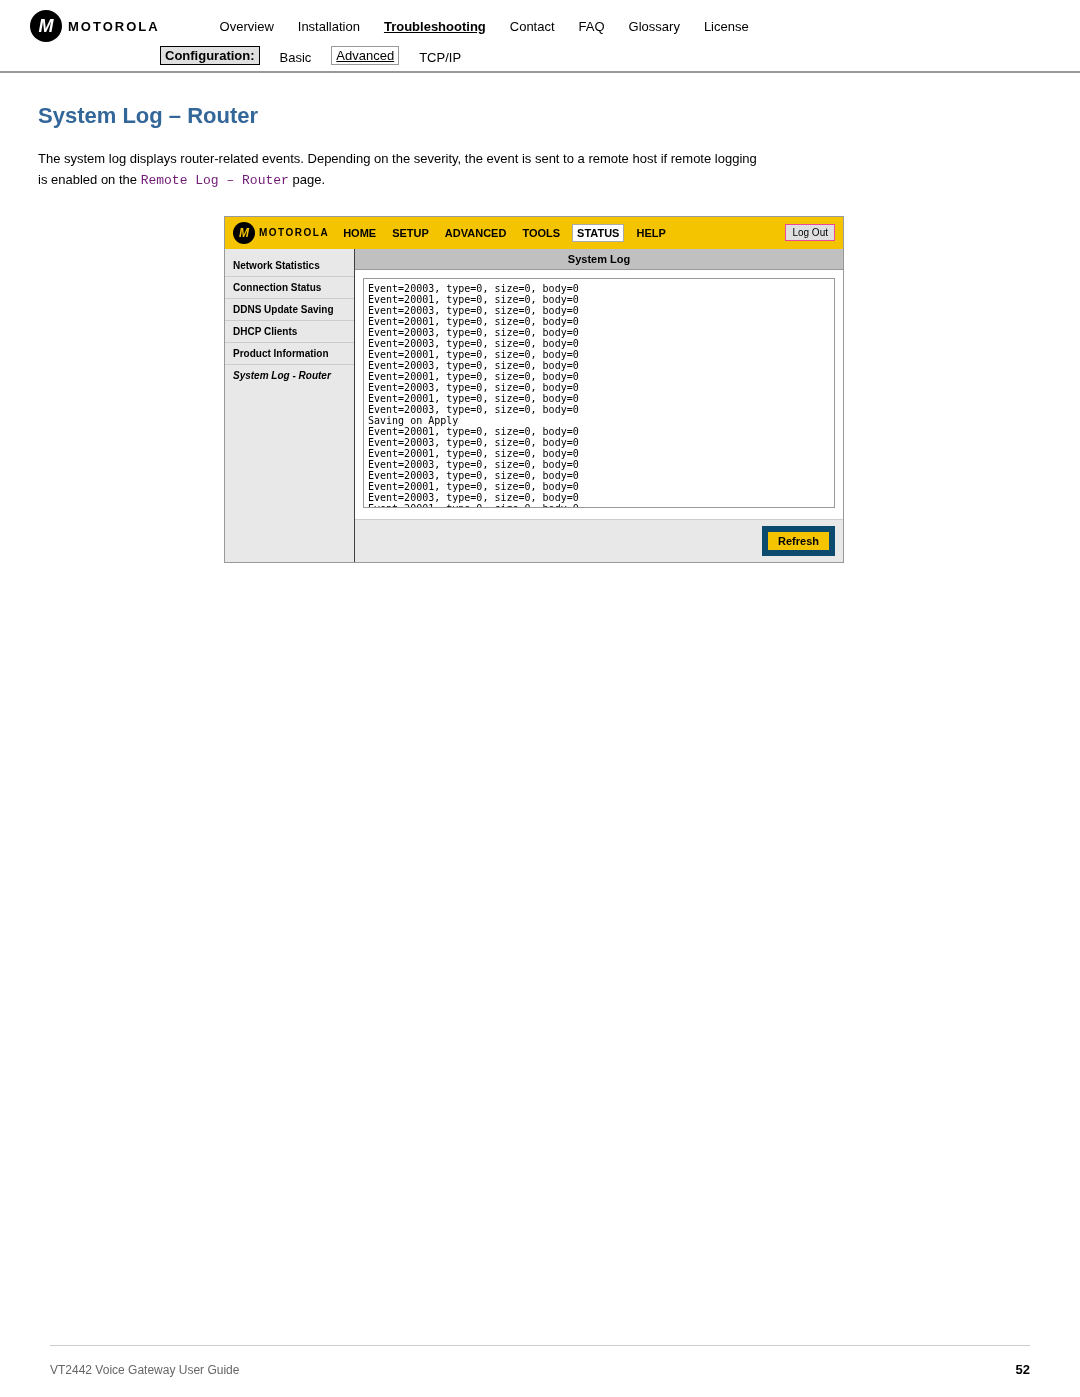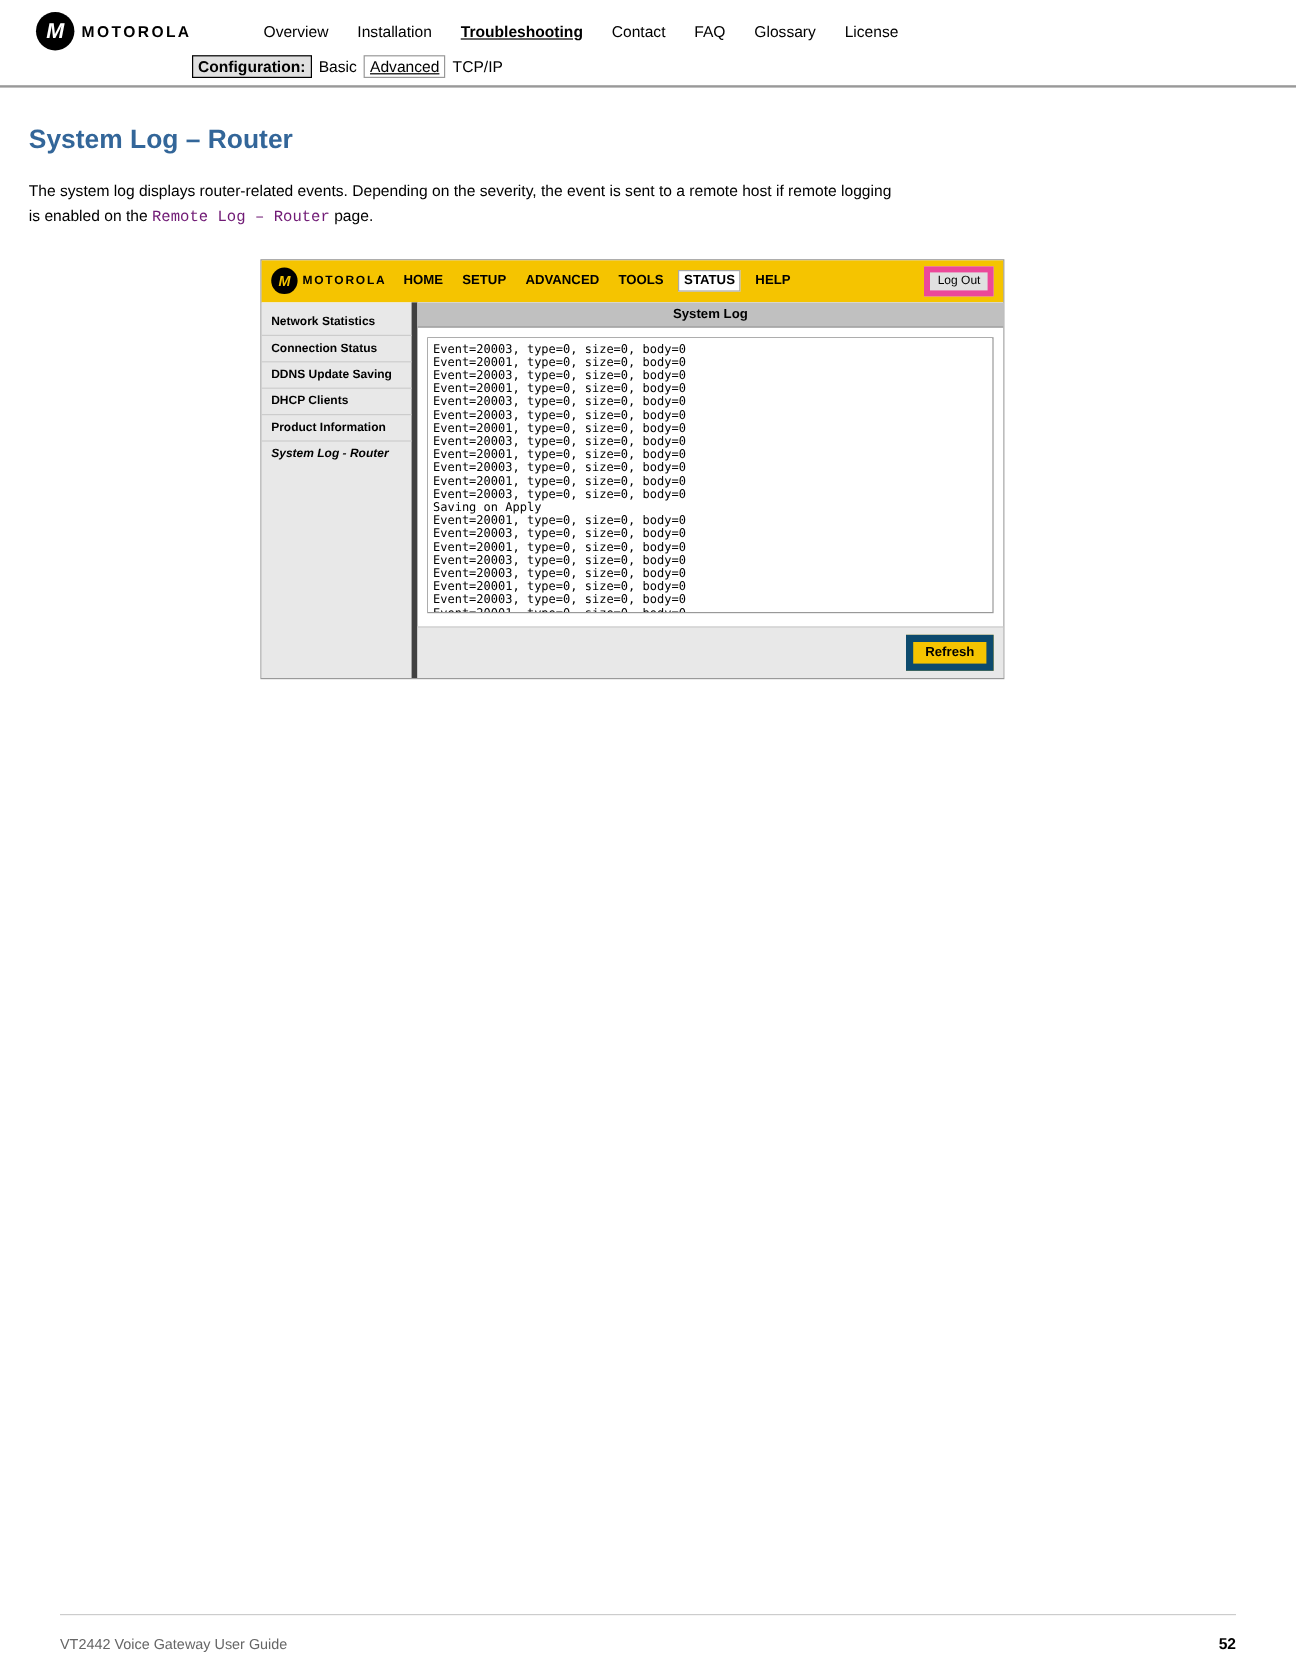--- a/index.html
+++ b/index.html
@@ -62,22 +62,22 @@
     .nav-link.active {
       color: #000;
       font-weight: bold;
       text-decoration: underline;
     }
     .nav-link.bold {
       font-weight: normal;
     }
     .top-nav-row2 {
       display: flex;
-      align-items: center;
-      gap: 6px;
+      align-items: flex-end;
+      gap: 20px;
       margin-top: 4px;
       padding-left: 130px;
     }
     .config-label {
       font-size: 13px;
       font-weight: bold;
       border: 1px solid #000;
       padding: 1px 4px;
       background: #e0e0e0;
     }
@@ -89,21 +89,21 @@
     .config-sub-link.underlined {
       text-decoration: underline;
     }
     .config-sub-link.boxed {
       border: 1px solid #999;
       padding: 1px 4px;
     }
 
     
     .page-content {
-      padding: 30px 50px 40px 24px;
+      padding: 30px 50px 40px 38px;
     }
 
     .page-title {
       font-size: 22px;
       color: #336699;
       margin-bottom: 20px;
       font-weight: bold;
       border-bottom: none;
     }
 
@@ -171,36 +171,36 @@
       font-weight: bold;
       color: #000;
       padding: 2px 4px;
     }
     .router-nav-item.active {
       background: #fff;
       border: 1px solid #aaa;
     }
     .router-logout {
       font-size: 10px;
-      border: 5px solid #ec4899;
+      border: 1px solid #ec4899;
       padding: 2px 6px;
       background: #e0e0e0;
       color: #000;
     }
 
     
     .router-body {
       display: flex;
     }
 
     
     .router-sidebar {
       width: 130px;
       background: #e8e8e8;
-      border-right: 5px solid #404040;
+      border-right: 1px solid #404040;
       padding: 6px 0;
     }
     .sidebar-item-link {
       display: block;
       font-size: 10px;
       font-weight: bold;
       color: #000;
       padding: 5px 8px;
       text-decoration: none;
       border-bottom: 1px solid #ccc;

